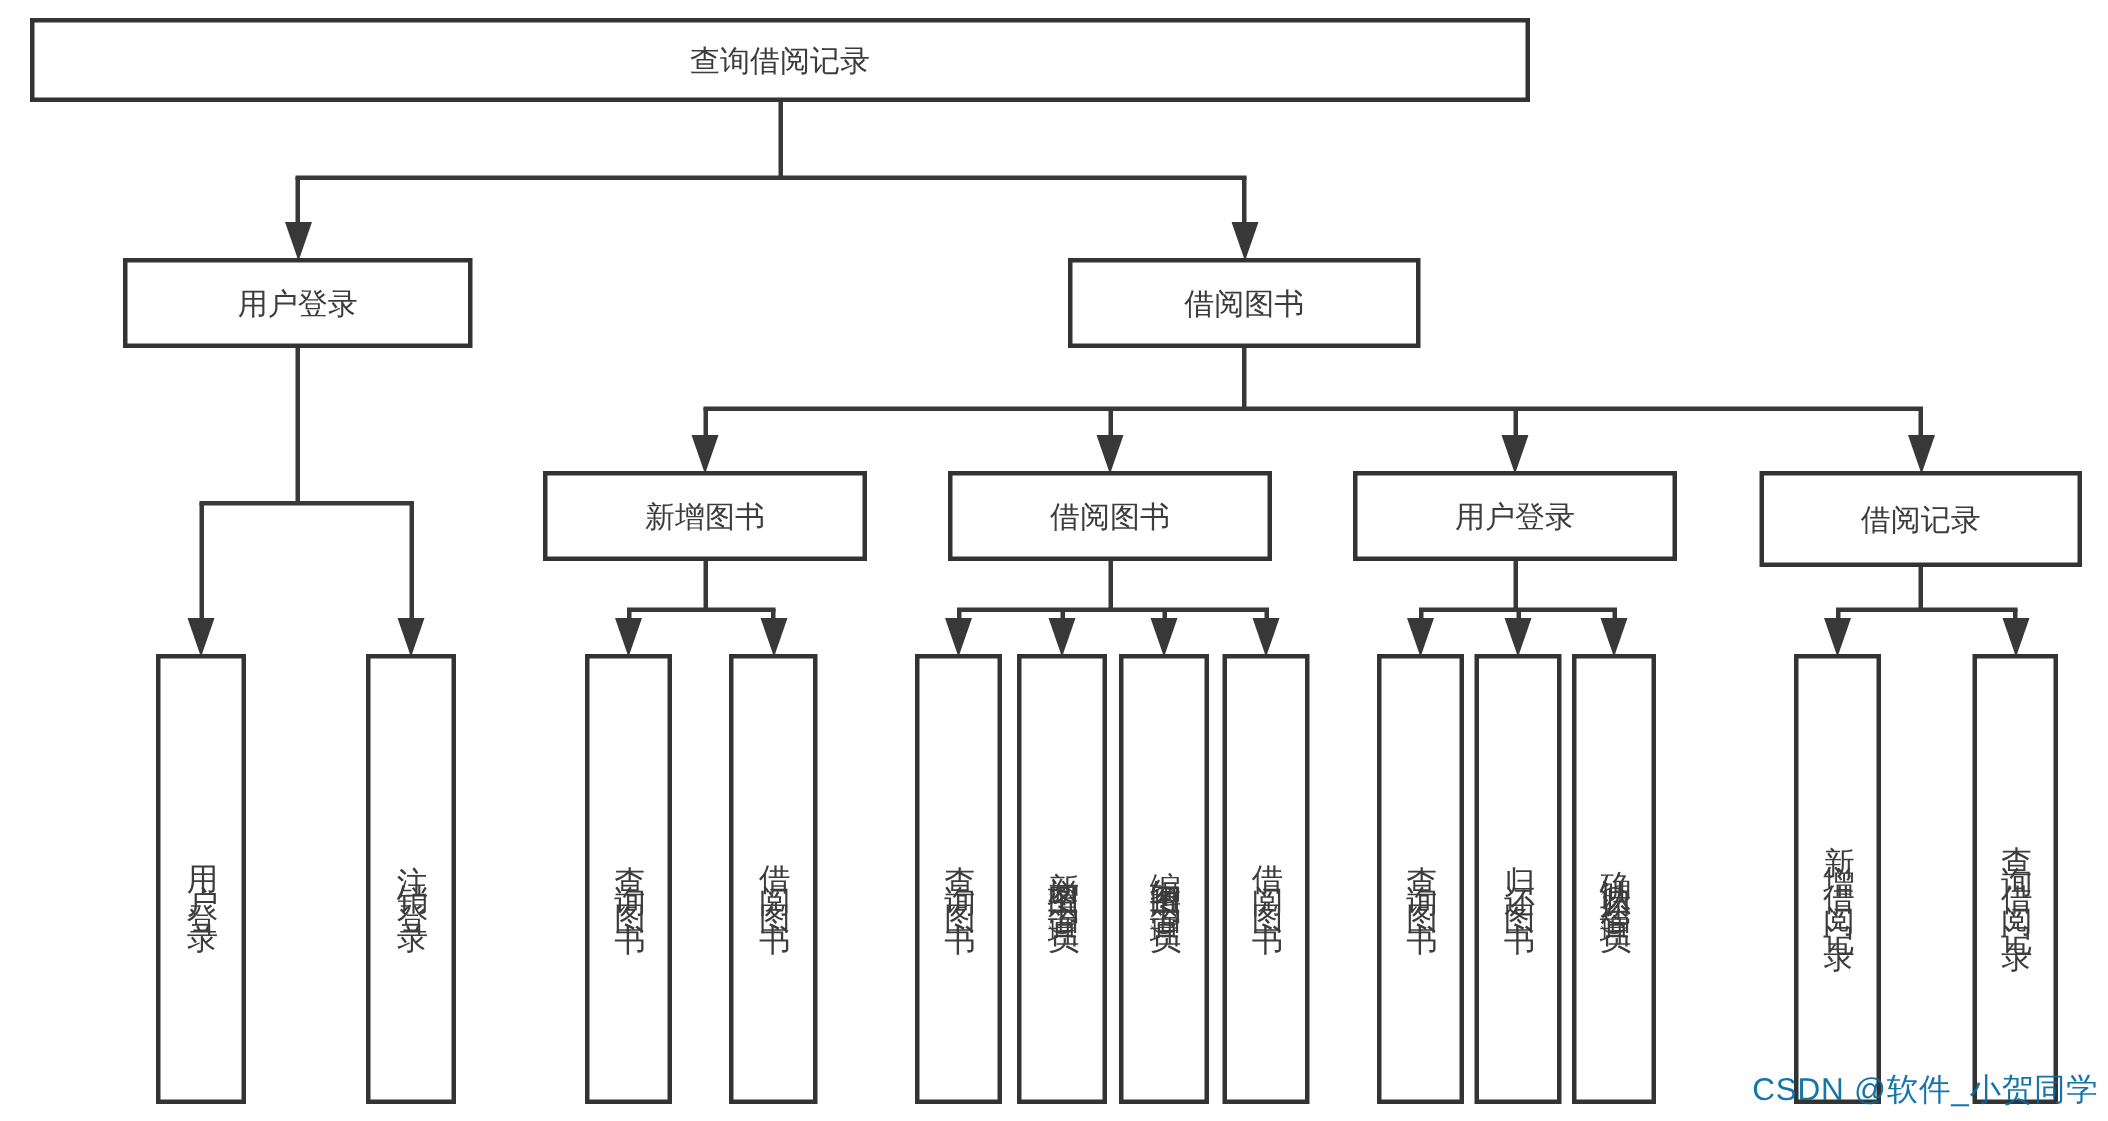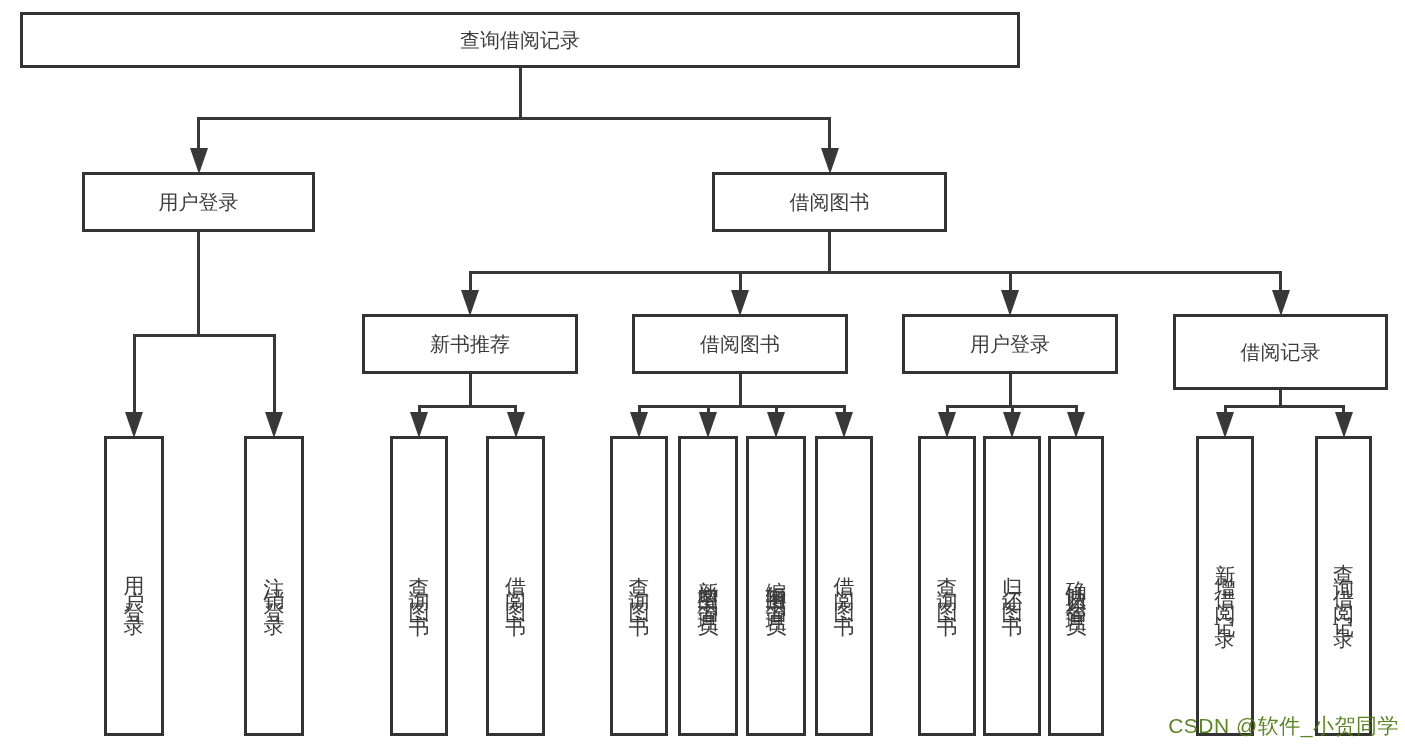--- a/index.html
+++ b/index.html
@@ -20,21 +20,21 @@
   }
   .node.vertical.long{letter-spacing:5px;}
   .hline,.vline{position:absolute;background:#383838;z-index:1;}
   .arrow{
     position:absolute;width:0;height:0;z-index:1;
     border-left:9px solid transparent;border-right:9px solid transparent;
     border-top:26px solid #383838;
   }
   .watermark{
     position:absolute;right:6px;bottom:7px;z-index:3;
-    color:#4d7c0f;font-size:21px;letter-spacing:0.5px;opacity:0.92;
+    color:#0369a1;font-size:21px;letter-spacing:0.5px;opacity:0.92;
   }
 </style>
 </head>
 <body>
 
 <div class="canvas">
   <div id="connectors">
       <div class="vline" style="left: 518.5px; top: 68px; width: 3px; height: 50px;"></div>
       <div class="hline" style="left: 197px; top: 116.5px; width: 634px; height: 3px;"></div>
       <div class="vline" style="left: 197px; top: 118px; width: 3px; height: 34px;"></div>
@@ -85,24 +85,24 @@
       <div class="hline" style="left: 1223.5px; top: 404.5px; width: 121.5px; height: 3px;"></div>
       <div class="vline" style="left: 1223.5px; top: 406px; width: 3px; height: 10px;"></div>
       <div class="arrow" style="left: 1216px; top: 412px;"></div>
       <div class="vline" style="left: 1342px; top: 406px; width: 3px; height: 10px;"></div>
       <div class="arrow" style="left: 1334.5px; top: 412px;"></div>
     </div>
   <div id="nodes">
       <div class="node" style="left: 20px; top: 12px; width: 1000px; height: 56px;">查询借阅记录</div>
       <div class="node" style="left: 82px; top: 172px; width: 233px; height: 60px;">用户登录</div>
       <div class="node" style="left: 712px; top: 172px; width: 235px; height: 60px;">借阅图书</div>
-      <div class="node" style="left: 362px; top: 314px; width: 216px; height: 60px;">新书推荐</div>
+      <div class="node" style="left: 362px; top: 314px; width: 216px; height: 60px;">新增图书</div>
       <div class="node" style="left: 632px; top: 314px; width: 216px; height: 60px;">借阅图书</div>
       <div class="node" style="left: 902px; top: 314px; width: 216px; height: 60px;">用户登录</div>
-      <div class="node" style="left: 1173px; top: 314px; width: 215px; height: 76px;">借阅记录</div>
+      <div class="node" style="left: 1173px; top: 314px; width: 215px; height: 64px;">借阅记录</div>
       <div class="node vertical" style="left: 104px; top: 436px; width: 60px; height: 300px;">用户登录</div>
       <div class="node vertical" style="left: 244px; top: 436px; width: 60px; height: 300px;">注销登录</div>
       <div class="node vertical" style="left: 390px; top: 436px; width: 58px; height: 300px;">查询图书</div>
       <div class="node vertical" style="left: 486px; top: 436px; width: 59px; height: 300px;">借阅图书</div>
       <div class="node vertical" style="left: 610px; top: 436px; width: 58px; height: 300px;">查询图书</div>
       <div class="node vertical long" style="left: 678px; top: 436px; width: 60px; height: 300px;">新增图书（管理员）</div>
       <div class="node vertical long" style="left: 746px; top: 436px; width: 60px; height: 300px;">编辑图书（管理员）</div>
       <div class="node vertical" style="left: 815px; top: 436px; width: 58px; height: 300px;">借阅图书</div>
       <div class="node vertical" style="left: 918px; top: 436px; width: 58px; height: 300px;">查询图书</div>
       <div class="node vertical" style="left: 983px; top: 436px; width: 58px; height: 300px;">归还图书</div>

